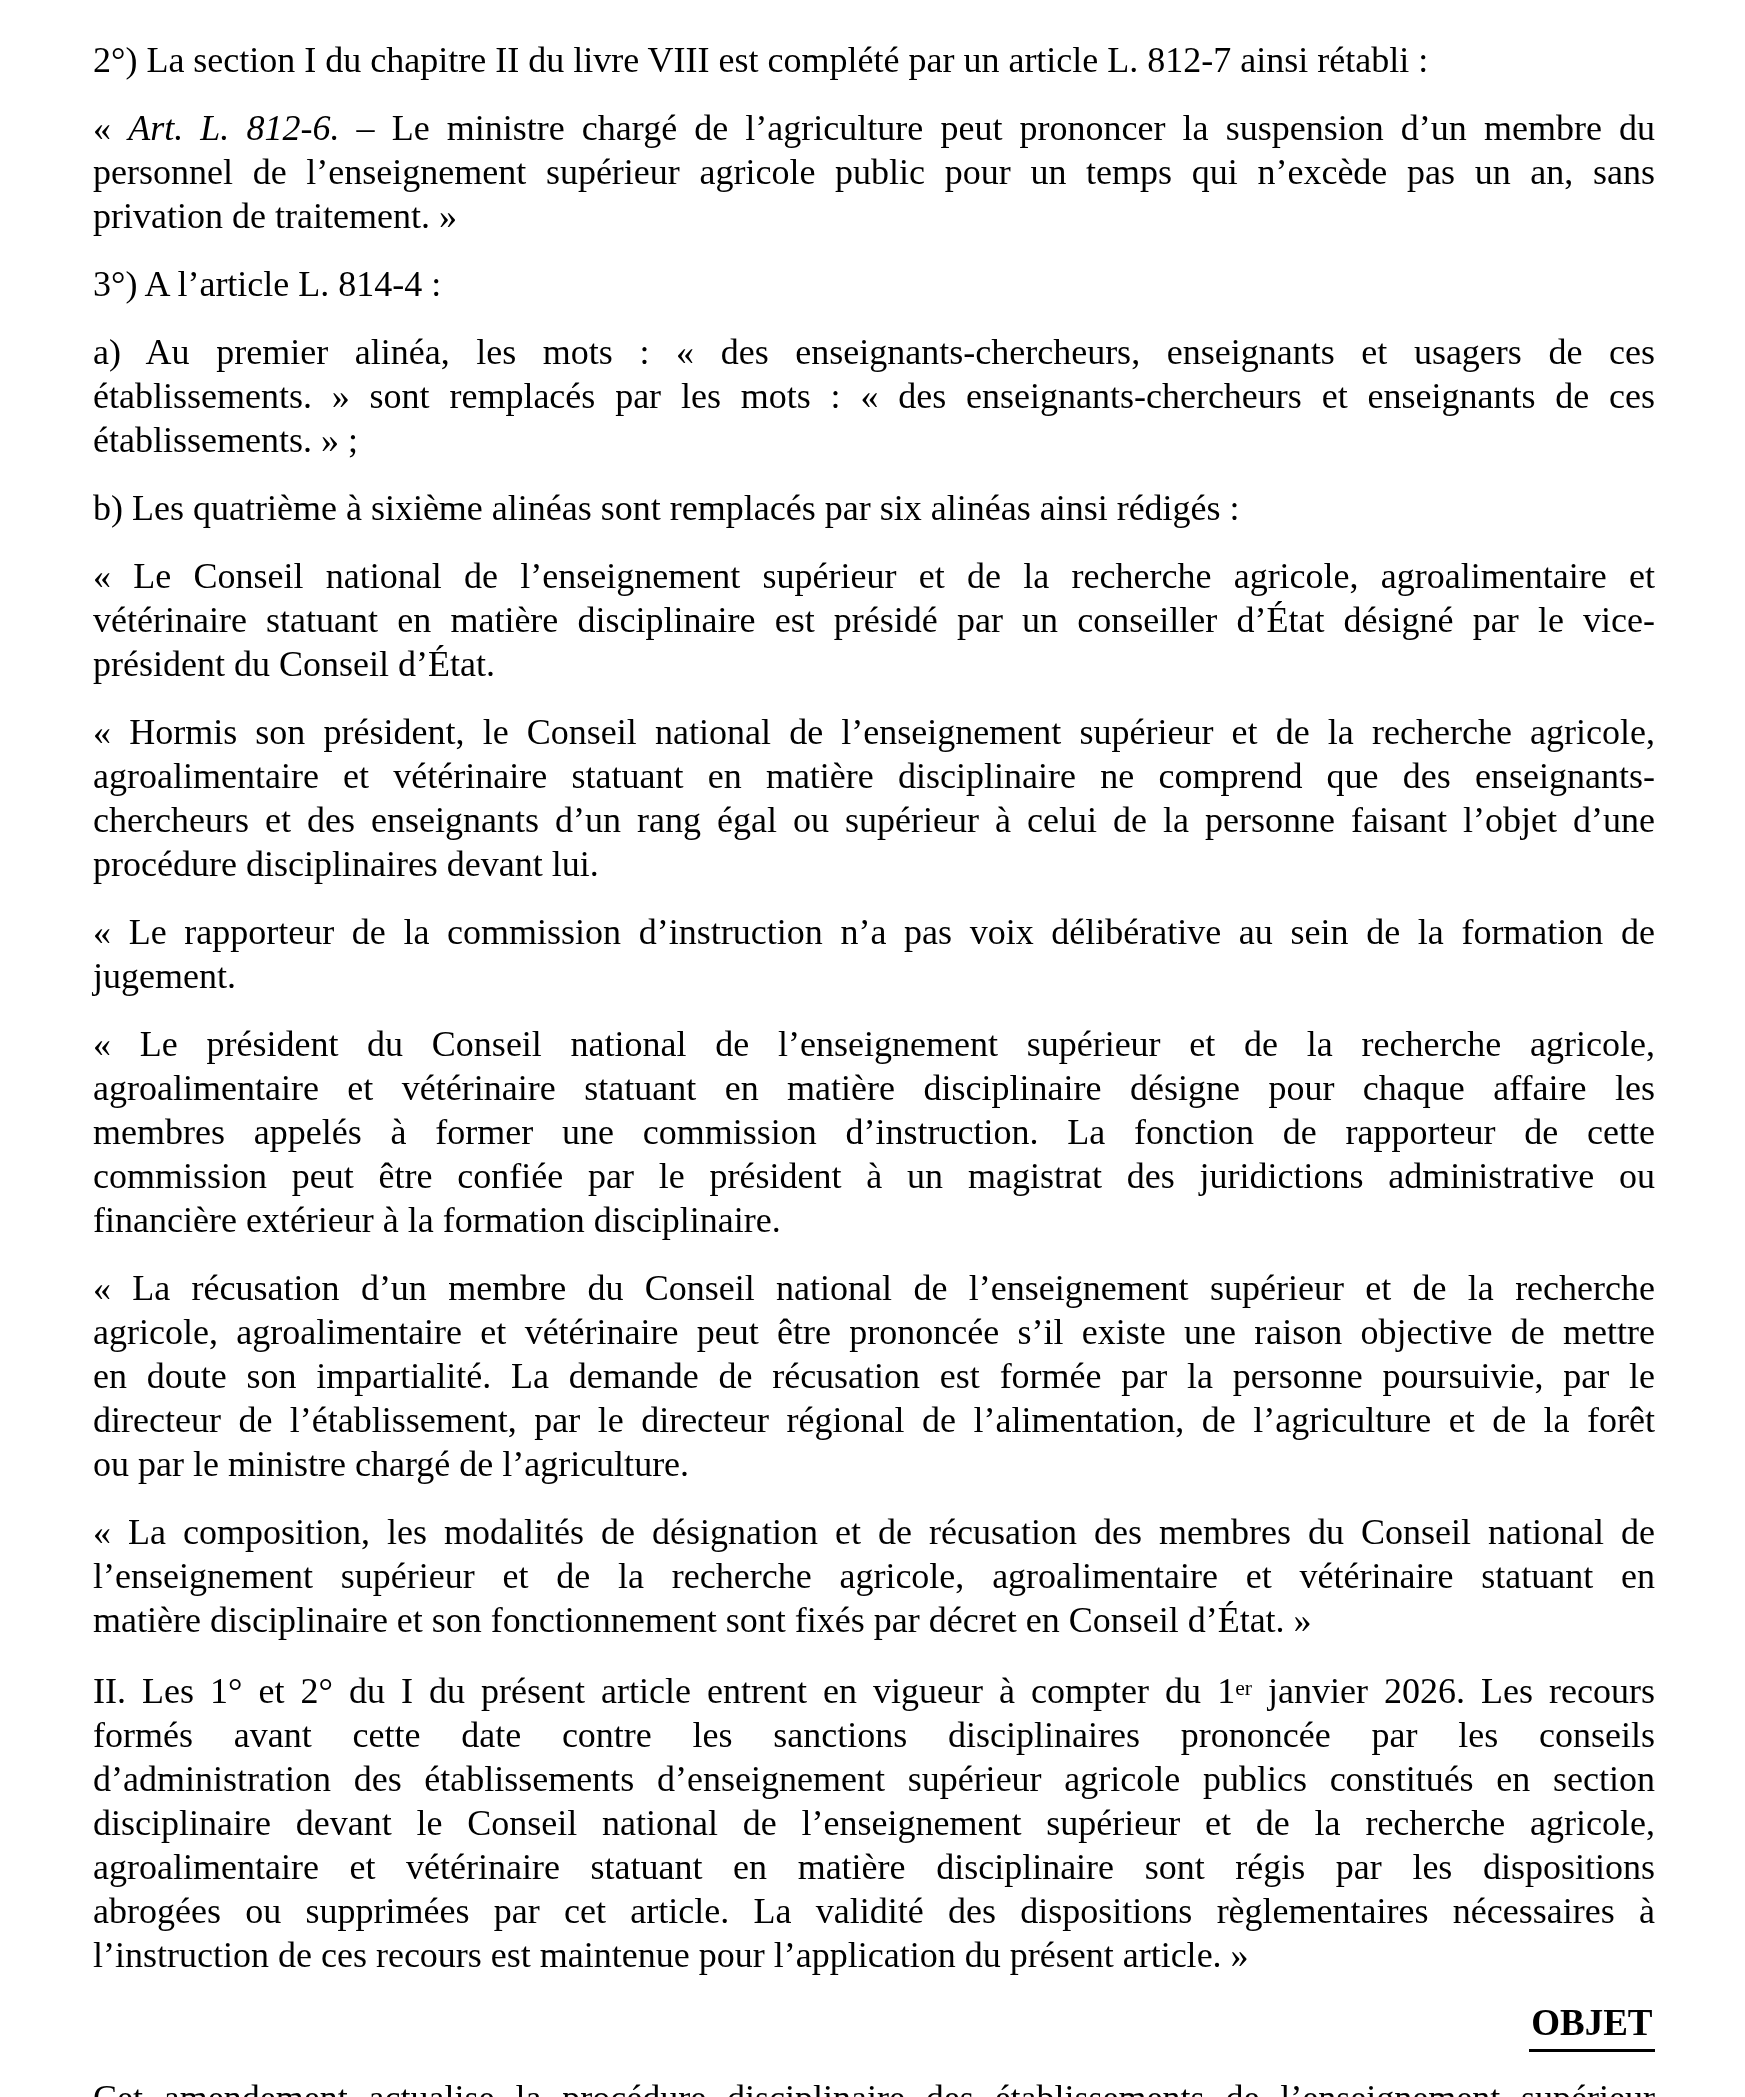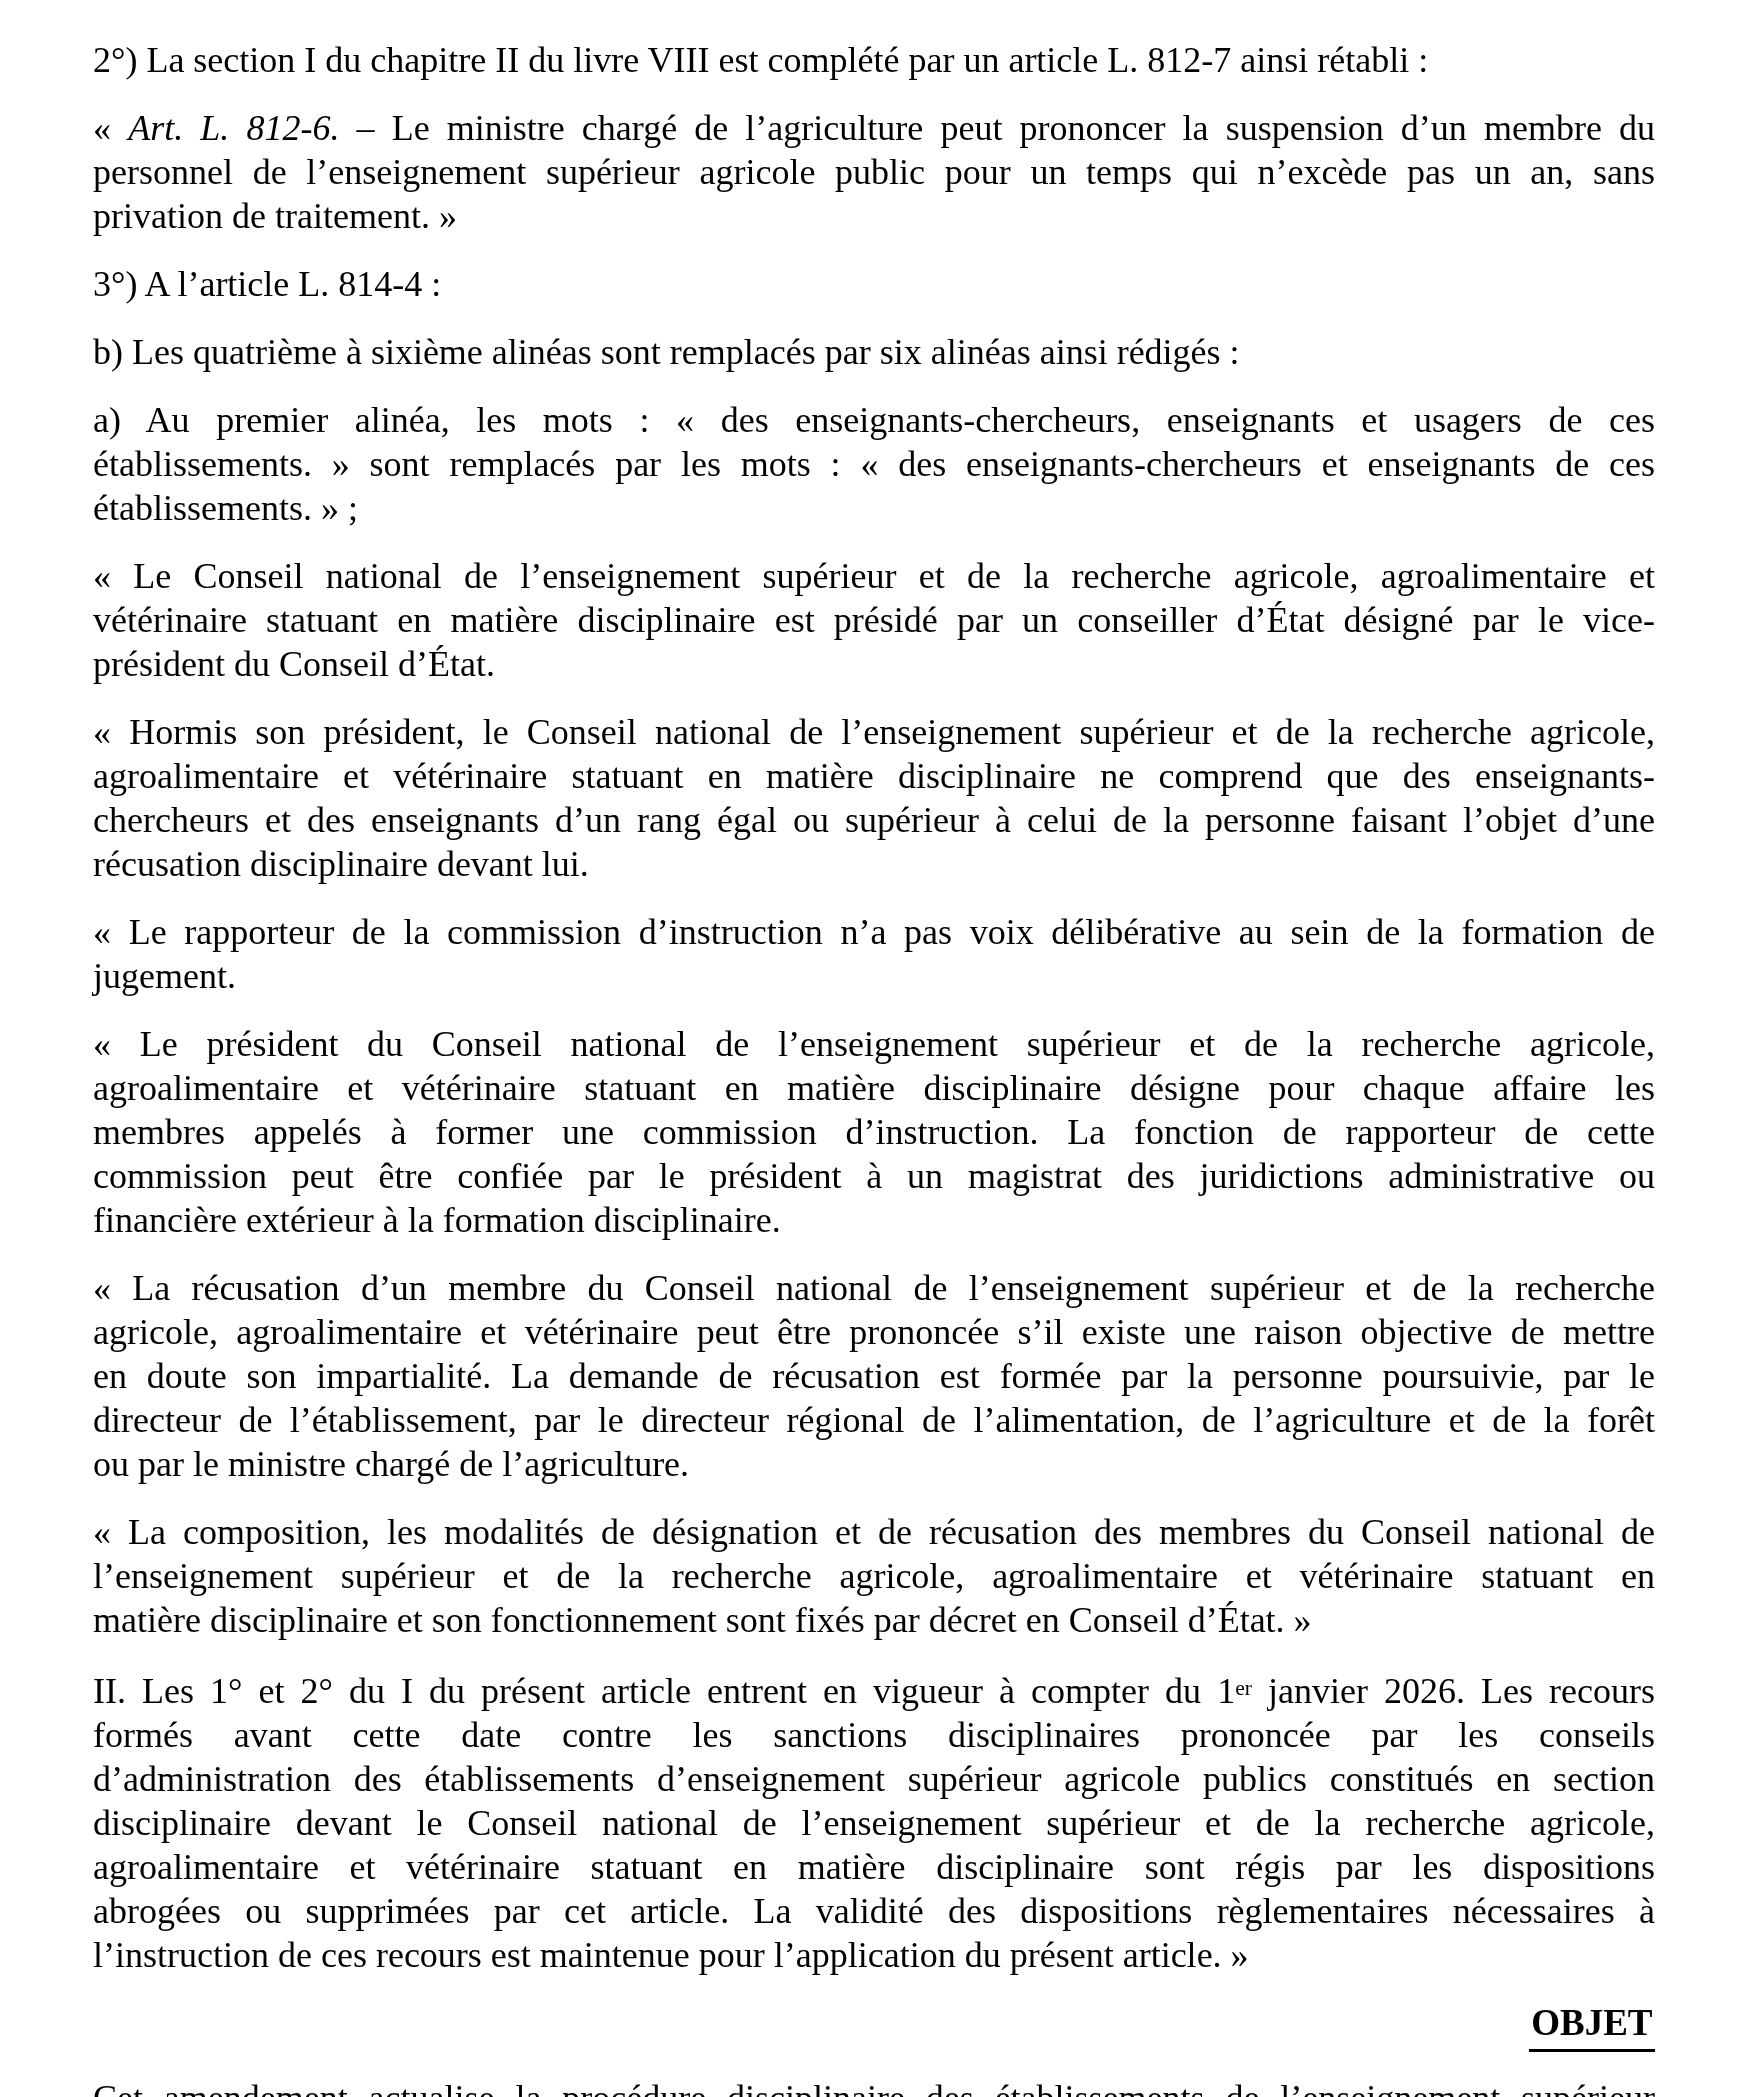--- a/index.html
+++ b/index.html
@@ -55,37 +55,37 @@
       </div>
       <div class="para">
         <div class="line j"><span>« </span><span class="it">Art. L. 812-6.</span><span> – Le ministre chargé de l’agriculture peut prononcer la suspension d’un membre du</span></div>
         <div class="line j"><span>personnel de l’enseignement supérieur agricole public pour un temps qui n’excède pas un an, sans</span></div>
         <div class="line"><span>privation de traitement. »</span></div>
       </div>
       <div class="para">
         <div class="line"><span>3°) A l’article L. 814-4 :</span></div>
       </div>
       <div class="para">
-        <div class="line"><span>b) Les quatrième à sixième alinéas sont remplacés par six alinéas ainsi rédigés :</span></div>
-      </div>
-      <div class="para">
         <div class="line j"><span>a) Au premier alinéa, les mots : « des enseignants-chercheurs, enseignants et usagers de ces</span></div>
         <div class="line j"><span>établissements. » sont remplacés par les mots : « des enseignants-chercheurs et enseignants de ces</span></div>
         <div class="line"><span>établissements. » ;</span></div>
+      </div>
+      <div class="para">
+        <div class="line"><span>b) Les quatrième à sixième alinéas sont remplacés par six alinéas ainsi rédigés :</span></div>
       </div>
       <div class="para">
         <div class="line j"><span>« Le Conseil national de l’enseignement supérieur et de la recherche agricole, agroalimentaire et</span></div>
         <div class="line j"><span>vétérinaire statuant en matière disciplinaire est présidé par un conseiller d’État désigné par le vice-</span></div>
         <div class="line"><span>président du Conseil d’État.</span></div>
       </div>
       <div class="para">
         <div class="line j"><span>« Hormis son président, le Conseil national de l’enseignement supérieur et de la recherche agricole,</span></div>
         <div class="line j"><span>agroalimentaire et vétérinaire statuant en matière disciplinaire ne comprend que des enseignants-</span></div>
         <div class="line j"><span>chercheurs et des enseignants d’un rang égal ou supérieur à celui de la personne faisant l’objet d’une</span></div>
-        <div class="line"><span>récusation disciplinaire devant lui.</span></div>
+        <div class="line"><span>procédure disciplinaires devant lui.</span></div>
       </div>
       <div class="para">
         <div class="line j"><span>« Le rapporteur de la commission d’instruction n’a pas voix délibérative au sein de la formation de</span></div>
         <div class="line"><span>jugement.</span></div>
       </div>
       <div class="para">
         <div class="line j"><span>« Le président du Conseil national de l’enseignement supérieur et de la recherche agricole,</span></div>
         <div class="line j"><span>agroalimentaire et vétérinaire statuant en matière disciplinaire désigne pour chaque affaire les</span></div>
         <div class="line j"><span>membres appelés à former une commission d’instruction. La fonction de rapporteur de cette</span></div>
         <div class="line j"><span>commission peut être confiée par le président à un magistrat des juridictions administrative ou</span></div>

